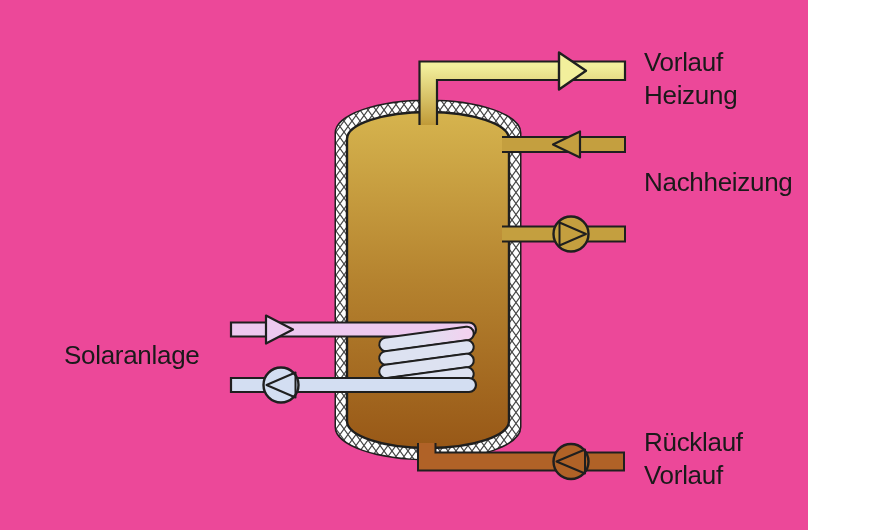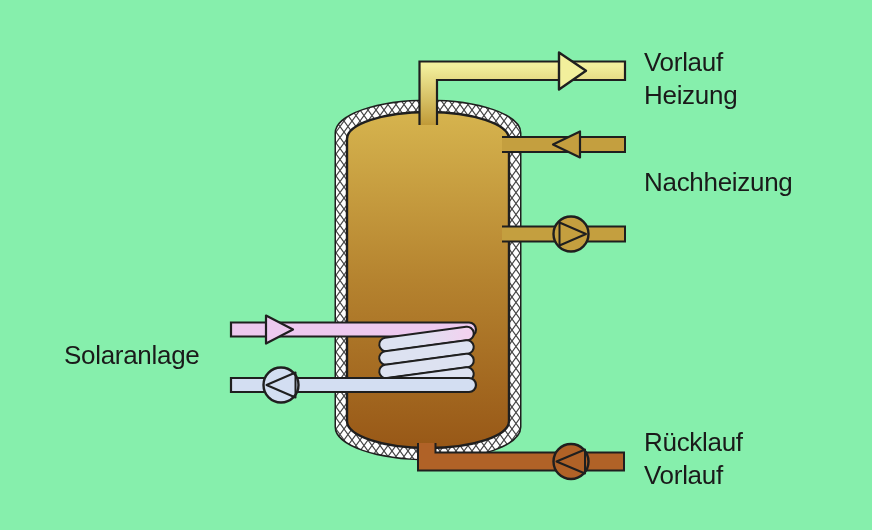--- a/index.html
+++ b/index.html
@@ -2,23 +2,23 @@
 <html><head>
 <meta charset="utf-8">
 <style>
   html, body {
     margin: 0;
     padding: 0;
     background: #ffffff;
   }
   .canvas {
     position: relative;
-    width: 872px;
+    width: 808px;
     height: 530px;
-    background: #86efac;
+    background: #ec4899;
     overflow: hidden;
     font-family: "Liberation Sans", sans-serif;
   }
   .canvas svg {
     position: absolute;
     left: 0;
     top: 0;
   }
   .label {
     position: absolute;

